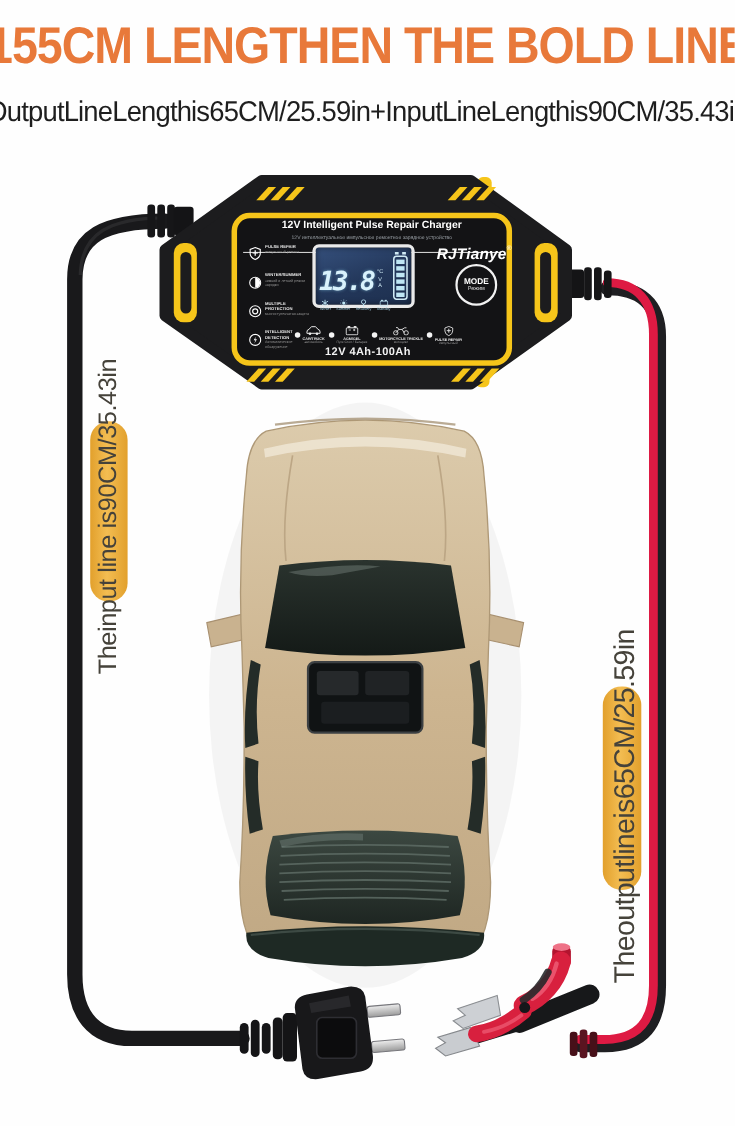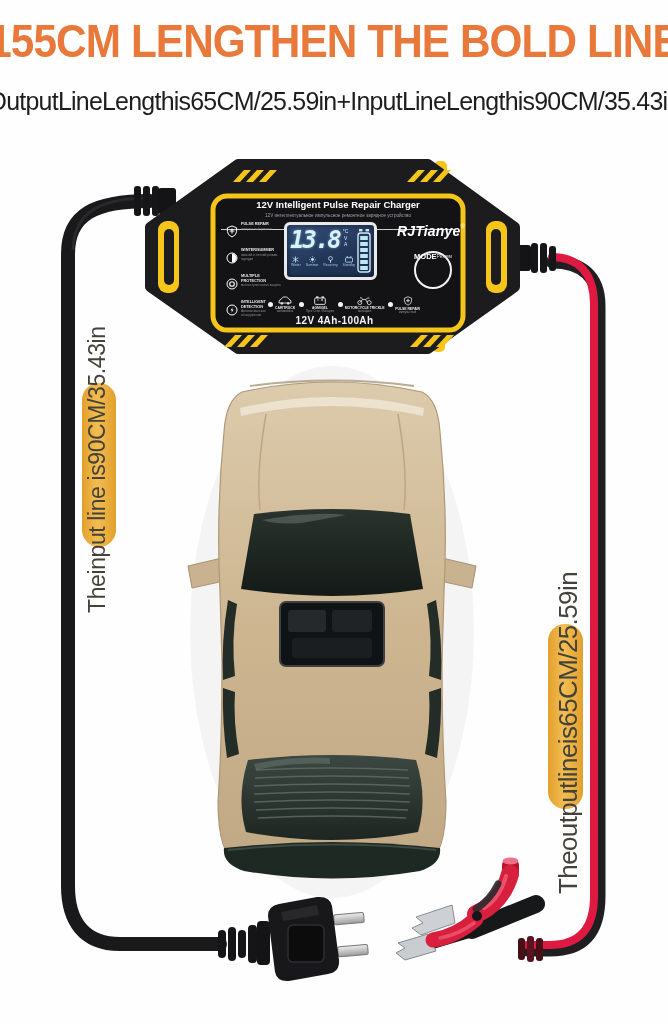--- a/index.html
+++ b/index.html
@@ -28,38 +28,38 @@
   .chg-sub{position:absolute;left:10px;top:17px;width:230px;text-align:center;color:#9aa0a6;
     font-size:4.6px;white-space:nowrap;}
   .features{position:absolute;left:13px;top:26px;width:58px;}
   .feat{display:flex;align-items:flex-start;height:26px;}
   .ficon{flex:0 0 13px;margin-top:2px;}
   .ftxt{margin-left:2px;display:flex;flex-direction:column;}
   .ftxt b{font-size:3.8px;color:#e9e9e9;font-weight:700;line-height:4.6px;}
   .ftxt i{font-style:normal;font-size:3.3px;color:#8d8d8d;line-height:4px;}
   .lcd{position:absolute;left:71px;top:26px;width:93px;height:58px;border:3px solid #EAEAEA;border-radius:6px;
     background:linear-gradient(155deg,#37538000,#0000) ,linear-gradient(160deg,#35507c,#23375a 55%,#1d2f4e);
-    display:flex;padding:2px 3px;box-shadow:inset 0 0 6px rgba(0,0,0,.5);text-align:center;}
+    display:flex;padding:18px 3px;box-shadow:inset 0 0 6px rgba(0,0,0,.5);text-align:center;}
   .lcd-main{flex:1;display:flex;flex-direction:column;}
   .lcd-digits{display:flex;align-items:flex-start;}
   .digits{font-family:"DejaVu Sans Mono",monospace;font-style:italic;font-weight:700;font-size:24px;
     line-height:26px;letter-spacing:-2px;color:#D9F2FC;text-shadow:0 0 3px rgba(150,220,245,.55);}
   .units{display:flex;flex-direction:column;margin-left:3px;margin-top:1px;}
   .units span{font-size:5px;line-height:6.5px;color:#cfe9f4;}
   .lcd-icons{display:flex;justify-content:space-between;margin-top:3px;padding:0 1px;}
   .sicon{display:flex;flex-direction:column;align-items:center;}
   .sicon small{font-size:3.4px;color:#9fc8da;margin-top:1px;line-height:3.4px;}
   .lcd-batt{width:15px;display:flex;align-items:center;justify-content:flex-end;}
   .rating{position:absolute;left:49px;top:88px;width:145px;text-align:center;color:#f2f2f2;
     font-size:10px;font-weight:700;letter-spacing:.4px;white-space:nowrap;margin-top:31px;}
   .brand{position:absolute;left:177px;top:26px;width:82px;text-align:center;color:#fff;white-space:nowrap;}
   .brand b{font-size:14px;font-weight:700;font-style:italic;letter-spacing:.2px;}
   .brand sup{font-size:6px;vertical-align:8px;}
-  .modebtn{position:absolute;left:201px;top:55px;width:38px;height:38px;border:2.5px solid #f2f2f2;border-radius:50%;
-    display:flex;flex-direction:row;justify-content:center;color:#fff;}
+  .modebtn{position:absolute;left:201px;top:44px;width:38px;height:38px;border:2.5px solid #f2f2f2;border-radius:50%;
+    display:flex;flex-direction:column;align-items:center;justify-content:center;color:#fff;}
   .modebtn b{font-size:7.5px;font-weight:700;line-height:8px;}
   .modebtn i{font-style:normal;font-size:5px;line-height:6px;color:#ddd;}
   .modes{position:absolute;left:55px;top:100px;width:152px;display:flex;justify-content:space-between;}
   .mgroup{display:flex;align-items:flex-start;}
   .led{width:5px;height:5px;border-radius:50%;background:#f5f5f5;margin-top:6px;margin-right:2px;flex:0 0 auto;}
   .mcol{display:flex;flex-direction:column;align-items:center;}
   .mcol b{font-size:3.4px;color:#ececec;font-weight:700;line-height:4px;margin-top:1px;white-space:nowrap;}
   .mcol i{font-style:normal;font-size:3px;color:#969696;line-height:3.6px;white-space:nowrap;}
 </style>
 </head>

